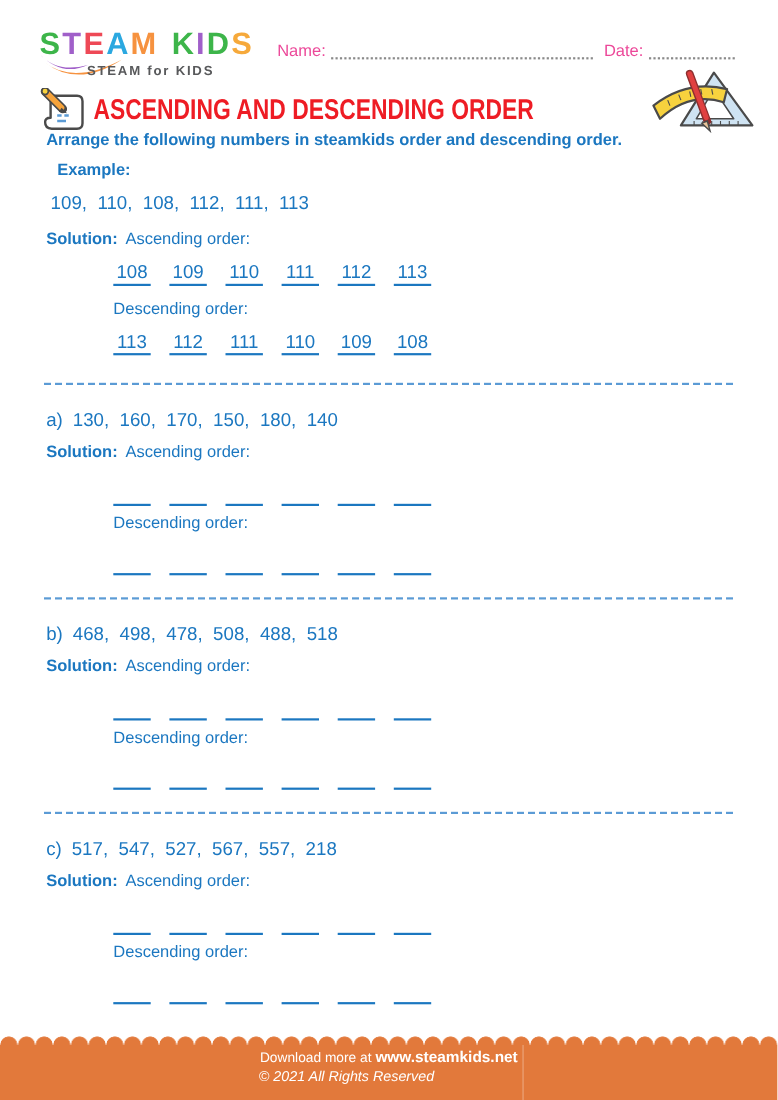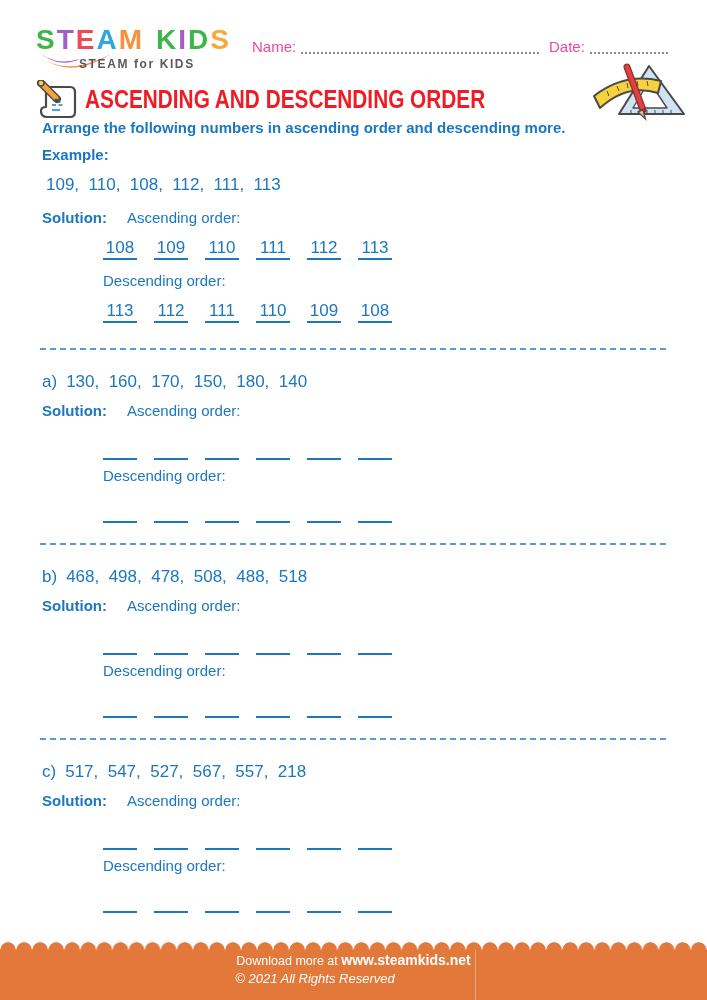--- a/index.html
+++ b/index.html
@@ -32,24 +32,24 @@
   
   .title-icon{left:36px;top:80px;}
   .page-title{
     left:85px;top:86px;font-size:26px;font-weight:bold;color:var(--red);
     white-space:nowrap;transform:scaleX(0.8);transform-origin:left top;line-height:1;
   }
   .ruler-icon{left:591px;top:60px;}
   
   .blue-bold{color:var(--blue);font-weight:bold;font-size:15px;}
   .instruction{left:42px;top:119px;}
-  .example-label{left:42px;top:146px;}
+  .example-label{left:52px;top:146px;}
   .num-row{color:var(--blue);font-size:17px;white-space:pre;display:flex;gap:9px;}
   .example-numbers{left:46px;top:175px;}
-  .sol-row{display:flex;gap:20px;font-size:15px;color:var(--blue);}
+  .sol-row{display:flex;gap:7px;font-size:15px;color:var(--blue);}
   .sol-row .b{font-weight:bold;}
   .cells{display:flex;gap:17px;}
   .cell{
     width:34px;height:20px;text-align:center;border-bottom:2px solid var(--blue);
     color:var(--blue);font-size:17px;line-height:20px;
   }
   .desc-label{font-size:15px;color:var(--blue);}
   .divider{
     position:absolute;left:40px;width:627px;height:2px;
     background-image:repeating-linear-gradient(90deg,var(--divider) 0 6px,transparent 6px 10px);
@@ -115,21 +115,21 @@
         <line x1="26" y1="26" x2="28" y2="31"></line>
       <line x1="36" y1="23" x2="37" y2="28"></line>
         <line x1="46" y1="21" x2="47" y2="26"></line>
       <line x1="56" y1="21" x2="57" y2="26"></line>
     </g>
     <line x1="36" y1="7" x2="52" y2="50" stroke="#8d2f2f" stroke-width="7" stroke-linecap="round"></line>
     <line x1="36" y1="7" x2="51" y2="47" stroke="#E04040" stroke-width="4.5" stroke-linecap="round"></line>
     <path d="M52 50 l2.5 9 -7.5 -7 z" fill="#E8C49A" stroke="#4a4a4a" stroke-width="1.3"></path>
   </svg>
 
-  <p class="abs blue-bold instruction">Arrange the following numbers in ascending order and descending more.</p>
+  <p class="abs blue-bold instruction">Arrange the following numbers in steamkids order and descending order.</p>
   <p class="abs blue-bold example-label">Example:</p>
   <p class="abs num-row example-numbers">109,  110,  108,  112,  111,  113</p>
 
   <div class="abs sol-row" style="left:42px;top:209px;">
     <span class="b">Solution:</span>
     <span>Ascending order:</span>
   </div>
   <div class="abs cells" style="left:103px;top:238px;">
     <span class="cell">108</span>
     <span class="cell">109</span>

